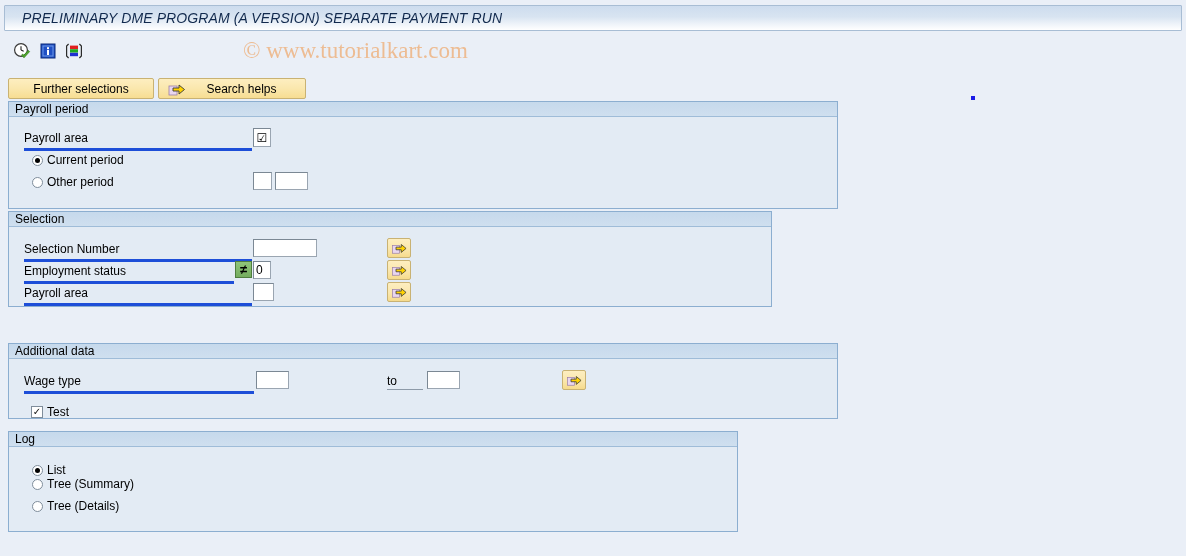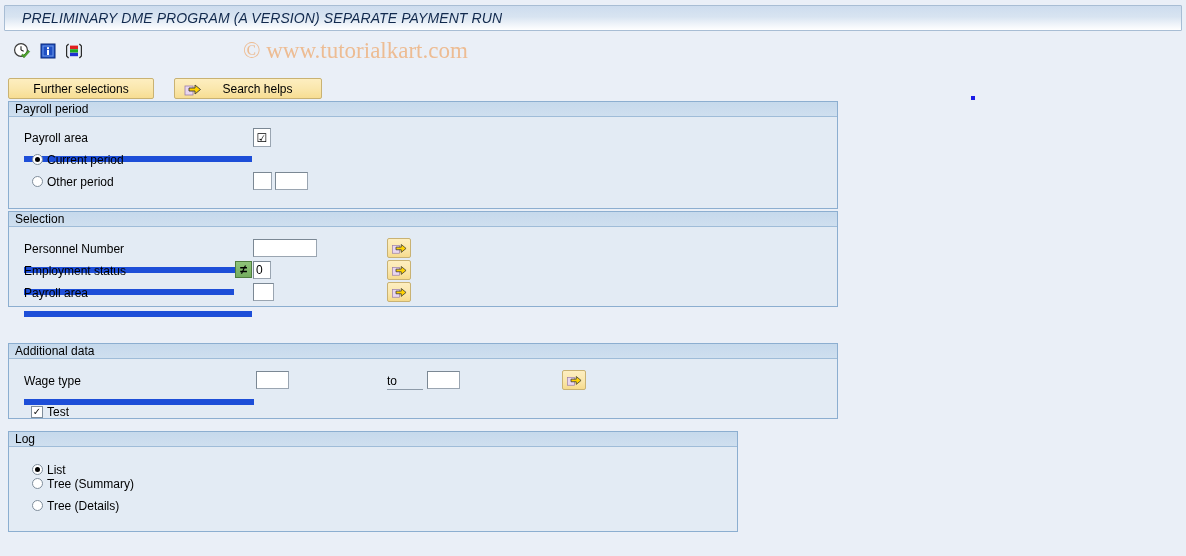--- a/index.html
+++ b/index.html
@@ -85,21 +85,21 @@
     height: 4px;
     background: #1a1ae6;
   }
 
   
   .btn-row {
     position: absolute;
     left: 8px;
     top: 78px;
     display: flex;
-    gap: 20px;
+    gap: 4px;
   }
   .push-btn {
     height: 21px;
     box-sizing: border-box;
     background: linear-gradient(to bottom, #fdeec0 0%, #fae7ad 50%, #f7dd92 100%);
     border: 1px solid #c9b273;
     border-radius: 2px;
     display: flex;
     align-items: center;
     justify-content: center;
@@ -138,22 +138,22 @@
 
   
   .fld-label {
     position: absolute;
     font-size: 12px;
     color: #000;
     white-space: nowrap;
     line-height: 15px;
   }
   .fld-label.underlined {
-    border-bottom: 6px solid #1d4ed8;
-    padding-bottom: 10px;
+    border-bottom: 3px solid #1d4ed8;
+    padding-bottom: 2px;
   }
   .inp {
     position: absolute;
     box-sizing: border-box;
     background: #ffffff;
     border: 1px solid #9aa5b1;
     border-top-color: #7b8894;
     border-left-color: #7b8894;
     height: 18px;
     font-size: 12px;
@@ -166,21 +166,21 @@
     display: flex;
     align-items: center;
     justify-content: center;
     font-size: 12px;
   }
 
   
   .radio-row {
     position: absolute;
     display: flex;
-    align-items: flex-start;
+    align-items: center;
     white-space: nowrap;
   }
   .radio {
     width: 11px;
     height: 11px;
     border-radius: 50%;
     box-sizing: border-box;
     border: 1px solid #7f8d9b;
     background: #ffffff;
     margin-right: 4px;
@@ -340,27 +340,27 @@
       <span class="radio"></span>
       <span class="rlbl">Other period</span>
     </div>
 
     <div class="inp" style="left:244px; top:55px; width:19px;"></div>
     <div class="inp" style="left:266px; top:55px; width:33px;"></div>
 
   </div>
 </div>
 
-<div class="panel" style="left:8px; top:211px; width:830px; height:96px;">
+<div class="panel" style="left:8px; top:211px; width:764px; height:96px;">
   <div class="panel-head">
     <span>Selection</span>
   </div>
   <div class="panel-body">
 
-    <div class="fld-label underlined" style="left:15px; top:15px; width:228px;">Personnel Number</div>
+    <div class="fld-label underlined" style="left:15px; top:15px; width:228px;">Selection Number</div>
     <div class="inp" style="left:244px; top:12px; width:64px;"></div>
     <div class="msel-btn" style="left:378px; top:11px;">
       <svg width="17" height="14" viewBox="0 0 18 16">
         <rect x="1" y="5" width="8" height="9" fill="#e9d6ef" stroke="#9a7fa8" stroke-width="0.8"></rect>
         <path d="M5 7 L11 7 L11 4 L16.5 8.5 L11 13 L11 10 L5 10 Z" fill="#ffd200" stroke="#3a3a3a" stroke-width="0.9" stroke-linejoin="round"></path>
       </svg>
     </div>
 
     <div class="fld-label underlined" style="left:15px; top:37px; width:210px;">Employment status</div>
     <div class="op-btn" style="left:226px; top:34px;">≠</div>

